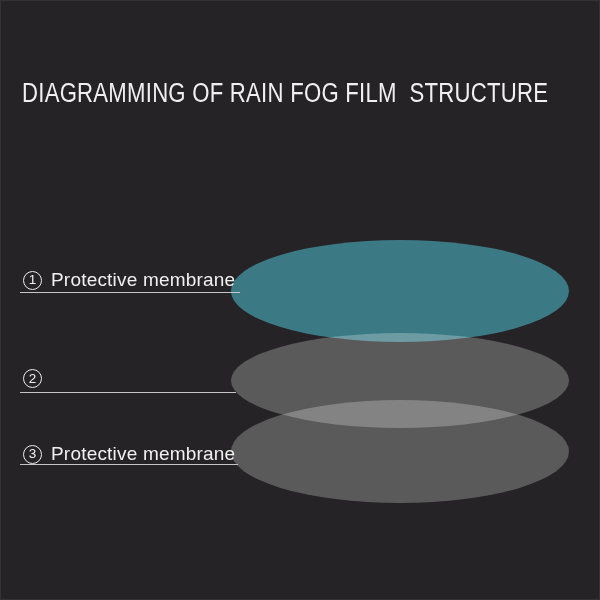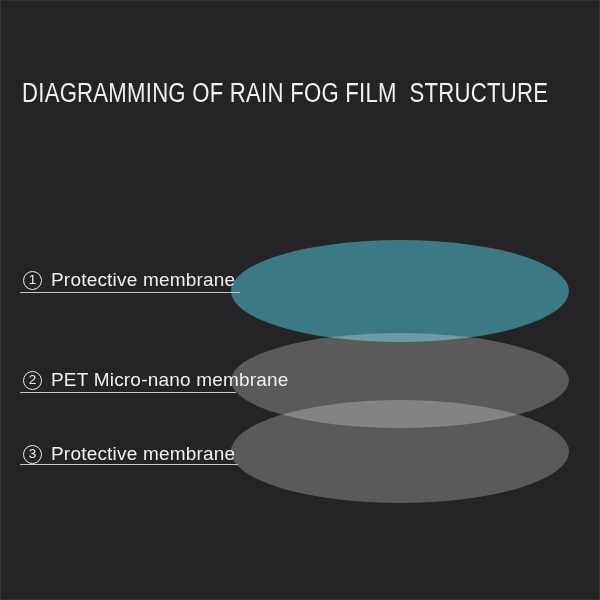--- a/index.html
+++ b/index.html
@@ -101,21 +101,20 @@
   <div class="leader-line line-2"></div>
   <div class="leader-line line-3"></div>
 
   <div class="label-row row-1">
     <span class="num-circle">1</span>
     <span class="layer-label">Protective membrane</span>
   </div>
 
   <div class="label-row row-2">
     <span class="num-circle">2</span>
-    <span class="layer-label">PET Micro-nano membrane</span>
   </div>
 
   <div class="label-row row-3">
     <span class="num-circle">3</span>
     <span class="layer-label">Protective membrane</span>
   </div>
 
 </div>
 
 </body></html>

